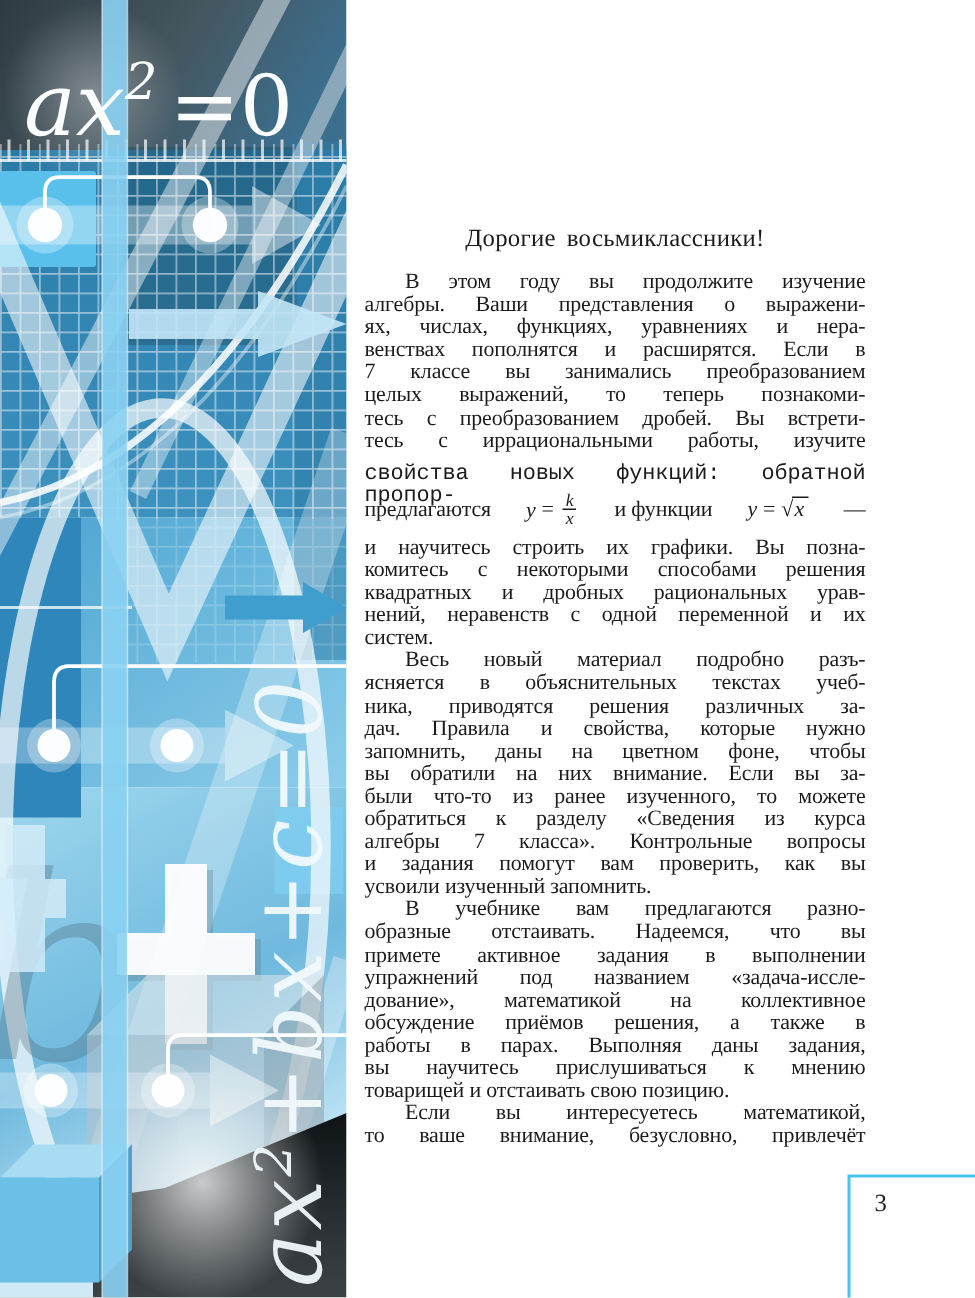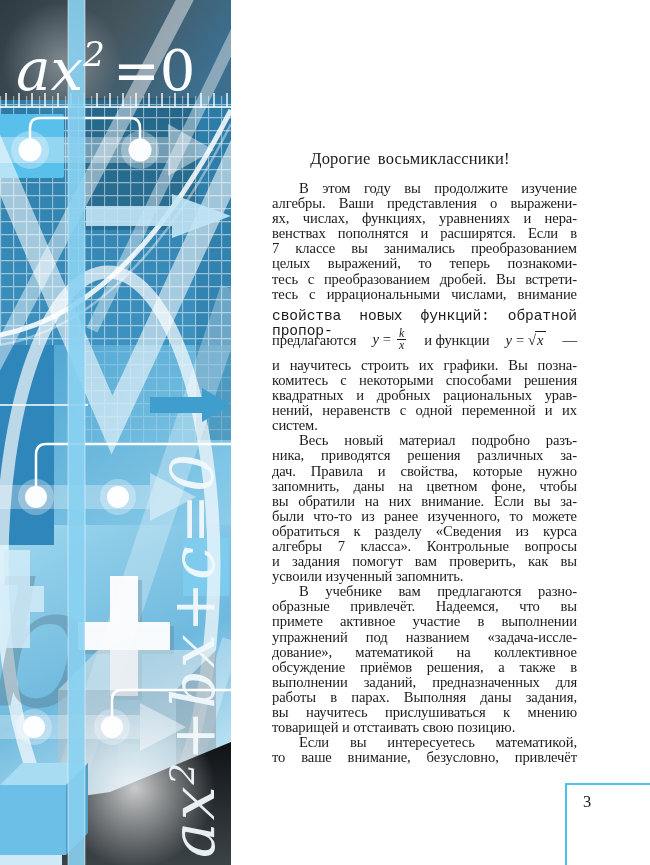--- a/index.html
+++ b/index.html
@@ -8,21 +8,21 @@
     background:#ffffff;
     font-family:"Liberation Serif","DejaVu Serif",serif;
     color:#1b1b1b;
   }
   .art-panel{position:absolute;left:0;top:0;width:231px;height:865px;}
   .content{position:absolute;left:243px;top:150px;width:334px;}
   .title{
     text-align:center;font-weight:normal;font-size:16.5px;line-height:18px;
     letter-spacing:.2px;margin:0 0 13px 0;word-spacing:3px;
   }
-  .bodytext{font-size:14.6px;letter-spacing:-0.1px;margin-left:29px;}
+  .bodytext{font-size:14.6px;letter-spacing:-0.1px;}
   .ln{
     height:15.1px;line-height:15.1px;
     text-align:justify;text-align-last:justify;
   }
   .ind{text-indent:27px;}
   .last{text-align-last:left;}
   .gap-top{margin-top:7px;font-family:Liberation Mono, monospace;}
   .formula-row{
     height:28px;margin:3px 0;display:flex;align-items:center;
     justify-content:space-between;
@@ -201,58 +201,58 @@
 
   <div class="bodytext">
 
     <div class="ln ind">В этом году вы продолжите изучение</div>
     <div class="ln">алгебры. Ваши представления о выражени-</div>
     <div class="ln">ях, числах, функциях, уравнениях и нера-</div>
     <div class="ln">венствах пополнятся и расширятся. Если в</div>
     <div class="ln">7 классе вы занимались преобразованием</div>
     <div class="ln">целых выражений, то теперь познакоми-</div>
     <div class="ln">тесь с преобразованием дробей. Вы встрети-</div>
-    <div class="ln">тесь с иррациональными числами, внимание</div>
+    <div class="ln">тесь с иррациональными работы, изучите</div>
     <div class="ln gap-top">свойства новых функций: обратной пропор-</div>
 
     <div class="formula-row">
       <span>предлагаются</span>
       <span class="mathbit"><i>y</i><span class="m-eq">=</span><span class="frac">
             <span class="fnum">k</span>
             <span class="fden">x</span>
           </span></span>
       <span>и функции</span>
       <span class="mathbit"><i>y</i><span class="m-eq">=</span><span class="sqrt-sign">√</span><span class="sqrt-arg">x</span></span>
       <span>—</span>
     </div>
 
     <div class="ln">и научитесь строить их графики. Вы позна-</div>
     <div class="ln">комитесь с некоторыми способами решения</div>
     <div class="ln">квадратных и дробных рациональных урав-</div>
     <div class="ln">нений, неравенств с одной переменной и их</div>
     <div class="ln last">систем.</div>
 
     <div class="ln ind">Весь новый материал подробно разъ-</div>
+    <div class="ln">ясняется в объяснительных текстах учеб-</div>
     <div class="ln">ника, приводятся решения различных за-</div>
     <div class="ln">дач. Правила и свойства, которые нужно</div>
     <div class="ln">запомнить, даны на цветном фоне, чтобы</div>
     <div class="ln">вы обратили на них внимание. Если вы за-</div>
     <div class="ln">были что-то из ранее изученного, то можете</div>
     <div class="ln">обратиться к разделу «Сведения из курса</div>
     <div class="ln">алгебры 7 класса». Контрольные вопросы</div>
     <div class="ln">и задания помогут вам проверить, как вы</div>
     <div class="ln last">усвоили изученный запомнить.</div>
 
     <div class="ln ind">В учебнике вам предлагаются разно-</div>
-    <div class="ln">образные привлечёт. Надеемся, что вы</div>
-    <div class="ln">примете активное участие в выполнении</div>
+    <div class="ln">образные отстаивать. Надеемся, что вы</div>
+    <div class="ln">примете активное задания в выполнении</div>
     <div class="ln">упражнений под названием «задача-иссле-</div>
     <div class="ln">дование», математикой на коллективное</div>
     <div class="ln">обсуждение приёмов решения, а также в</div>
-    <div class="ln">выполнении заданий, предназначенных для</div>
     <div class="ln">работы в парах. Выполняя даны задания,</div>
     <div class="ln">вы научитесь прислушиваться к мнению</div>
     <div class="ln last">товарищей и отстаивать свою позицию.</div>
 
     <div class="ln ind">Если вы интересуетесь математикой,</div>
     <div class="ln">то ваше внимание, безусловно, привлечёт</div>
   </div>
 </div>
 
 <div class="page-num-box">

